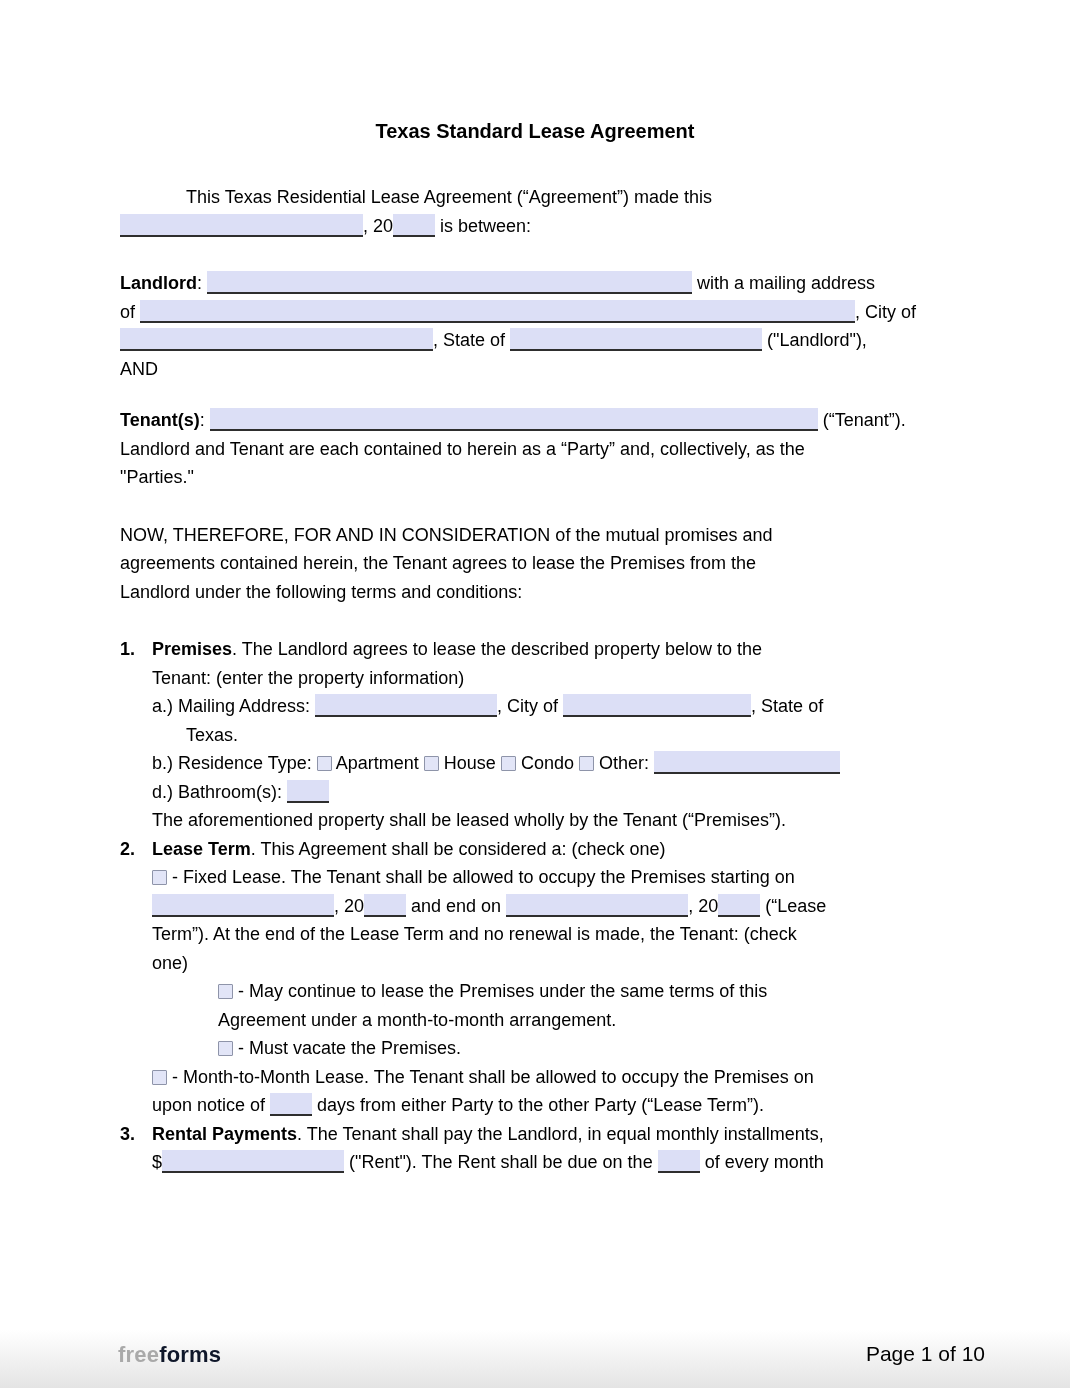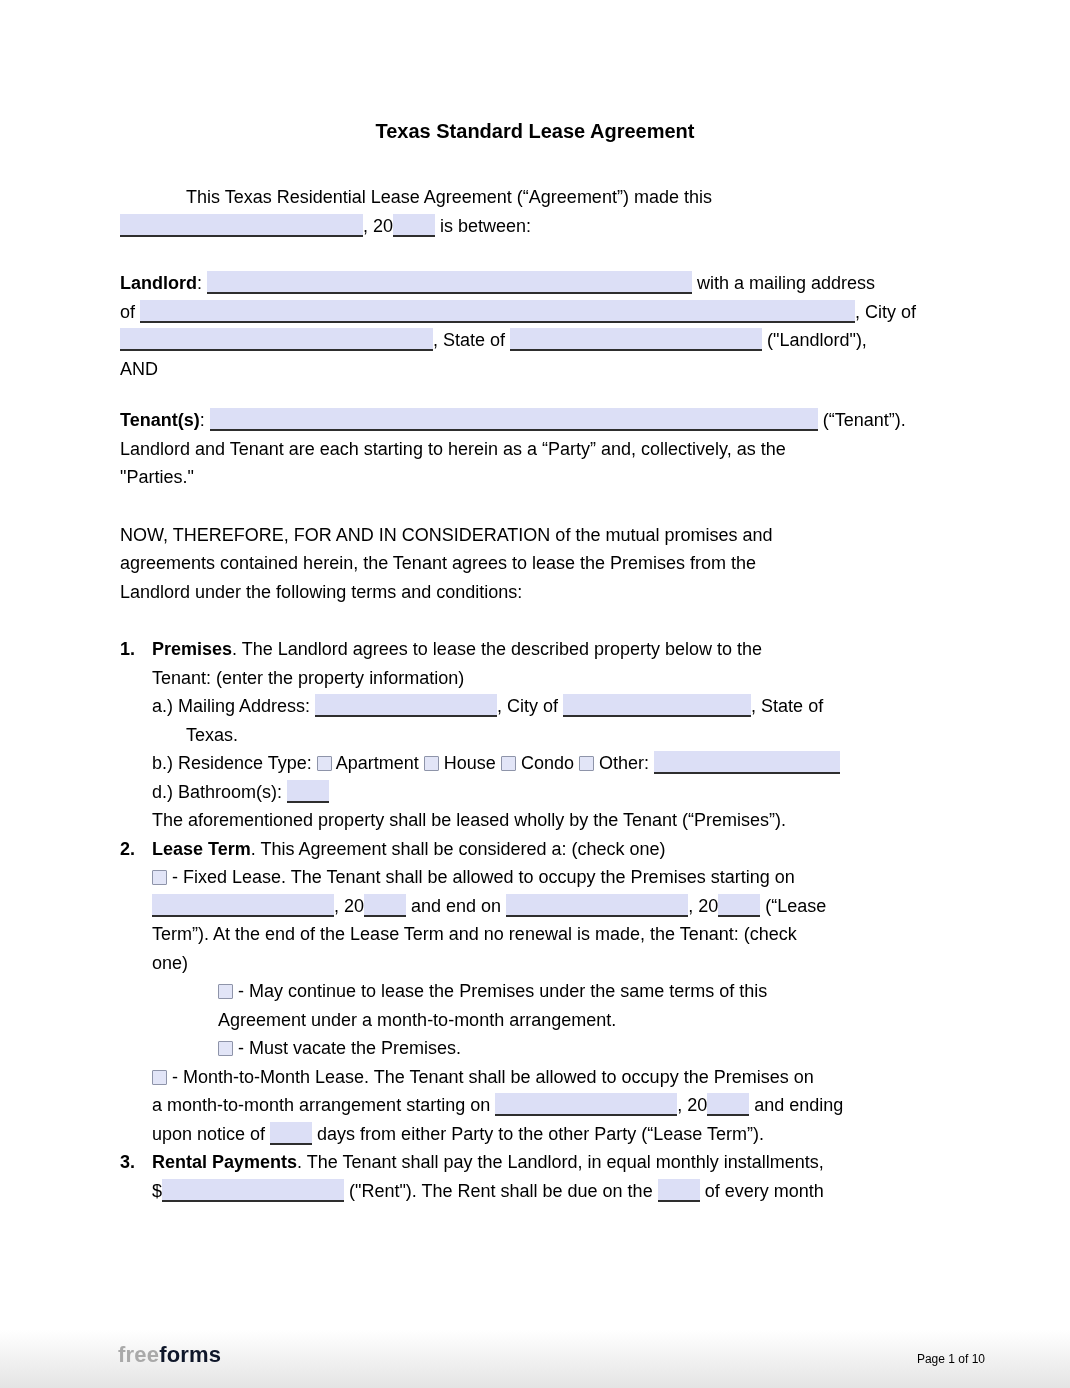--- a/index.html
+++ b/index.html
@@ -54,58 +54,57 @@
     font-size: 22px;
     font-weight: bold;
     letter-spacing: 0.2px;
   }
   .brand-free { color: #a9a9a9; }
   .brand-forms { color: #0f172a; }
   .page-num {
     position: absolute;
     right: 85px;
     bottom: 22px;
-    font-size: 12px;
+    font-size: 21px;
   }
 </style>
 </head>
 <body>
 
 <div class="page">
   <div class="title">Texas Standard Lease Agreement</div>
   <div class="content">
       <div class="line" style="padding-left: 66px; margin-top: 36px;"><span>This Texas Residential Lease Agreement (“Agreement”) made this</span></div>
       <div class="line"><span class="field" style="width: 243px;"></span><span>, 20</span><span class="field" style="width: 42px;"></span><span> is between:</span></div>
       <div class="line" style="margin-top: 29px;"><span class="b">Landlord</span><span>: </span><span class="field" style="width: 485px;"></span><span> with a mailing address</span></div>
       <div class="line"><span>of </span><span class="field" style="width: 715px;"></span><span>, City of</span></div>
       <div class="line"><span class="field" style="width: 313px;"></span><span>, State of </span><span class="field" style="width: 252px;"></span><span> ("Landlord"),</span></div>
       <div class="line"><span>AND</span></div>
       <div class="line" style="margin-top: 23px;"><span class="b">Tenant(s)</span><span>: </span><span class="field" style="width: 608px;"></span><span> (“Tenant”).</span></div>
-      <div class="line"><span>Landlord and Tenant are each starting to herein as a “Party” and, collectively, as the</span></div>
+      <div class="line"><span>Landlord and Tenant are each contained to herein as a “Party” and, collectively, as the</span></div>
       <div class="line"><span>"Parties."</span></div>
       <div class="line" style="margin-top: 29px;"><span>NOW, THEREFORE, FOR AND IN CONSIDERATION of the mutual promises and</span></div>
       <div class="line"><span>agreements contained herein, the Tenant agrees to lease the Premises from the</span></div>
       <div class="line"><span>Landlord under the following terms and conditions:</span></div>
       <div class="line" style="margin-top: 29px;"><span class="num">1.</span><span class="b">Premises</span><span>. The Landlord agrees to lease the described property below to the</span></div>
       <div class="line" style="padding-left: 32px;"><span>Tenant: (enter the property information)</span></div>
       <div class="line" style="padding-left: 32px;"><span>a.) Mailing Address: </span><span class="field" style="width: 182px;"></span><span>, City of </span><span class="field" style="width: 188px;"></span><span>, State of</span></div>
       <div class="line" style="padding-left: 66px;"><span>Texas.</span></div>
       <div class="line" style="padding-left: 32px;"><span>b.) Residence Type: </span><span class="checkbox"></span><span> Apartment </span><span class="checkbox"></span><span> House </span><span class="checkbox"></span><span> Condo </span><span class="checkbox"></span><span> Other: </span><span class="field" style="width: 186px;"></span></div>
       <div class="line" style="padding-left: 32px;"><span>d.) Bathroom(s): </span><span class="field" style="width: 42px;"></span></div>
       <div class="line" style="padding-left: 32px;"><span>The aforementioned property shall be leased wholly by the Tenant (“Premises”).</span></div>
       <div class="line"><span class="num">2.</span><span class="b">Lease Term</span><span>. This Agreement shall be considered a: (check one)</span></div>
       <div class="line" style="padding-left: 32px;"><span class="checkbox"></span><span> - Fixed Lease. The Tenant shall be allowed to occupy the Premises starting on</span></div>
       <div class="line" style="padding-left: 32px;"><span class="field" style="width: 182px;"></span><span>, 20</span><span class="field" style="width: 42px;"></span><span> and end on </span><span class="field" style="width: 182px;"></span><span>, 20</span><span class="field" style="width: 42px;"></span><span> (“Lease</span></div>
       <div class="line" style="padding-left: 32px;"><span>Term”). At the end of the Lease Term and no renewal is made, the Tenant: (check</span></div>
       <div class="line" style="padding-left: 32px;"><span>one)</span></div>
       <div class="line" style="padding-left: 98px;"><span class="checkbox"></span><span> - May continue to lease the Premises under the same terms of this</span></div>
       <div class="line" style="padding-left: 98px;"><span>Agreement under a month-to-month arrangement.</span></div>
       <div class="line" style="padding-left: 98px;"><span class="checkbox"></span><span> - Must vacate the Premises.</span></div>
       <div class="line" style="padding-left: 32px;"><span class="checkbox"></span><span> - Month-to-Month Lease. The Tenant shall be allowed to occupy the Premises on</span></div>
-      <div class="line" style="padding-left: 32px;"><span>a month-to-month arrangement starting on </span><span class="field" style="width: 182px;"></span><span>, 20</span><span class="field" style="width: 42px;"></span><span> and ending</span></div>
       <div class="line" style="padding-left: 32px;"><span>upon notice of </span><span class="field" style="width: 42px;"></span><span> days from either Party to the other Party (“Lease Term”).</span></div>
       <div class="line"><span class="num">3.</span><span class="b">Rental Payments</span><span>. The Tenant shall pay the Landlord, in equal monthly installments,</span></div>
       <div class="line" style="padding-left: 32px;"><span>$</span><span class="field" style="width: 182px;"></span><span> ("Rent"). The Rent shall be due on the </span><span class="field" style="width: 42px;"></span><span> of every month</span></div>
     </div>
 
   <div class="footer-band"></div>
   <div class="brand"><span class="brand-free">free</span><span class="brand-forms">forms</span></div>
   <div class="page-num">Page 1 of 10</div>
 </div>
 

